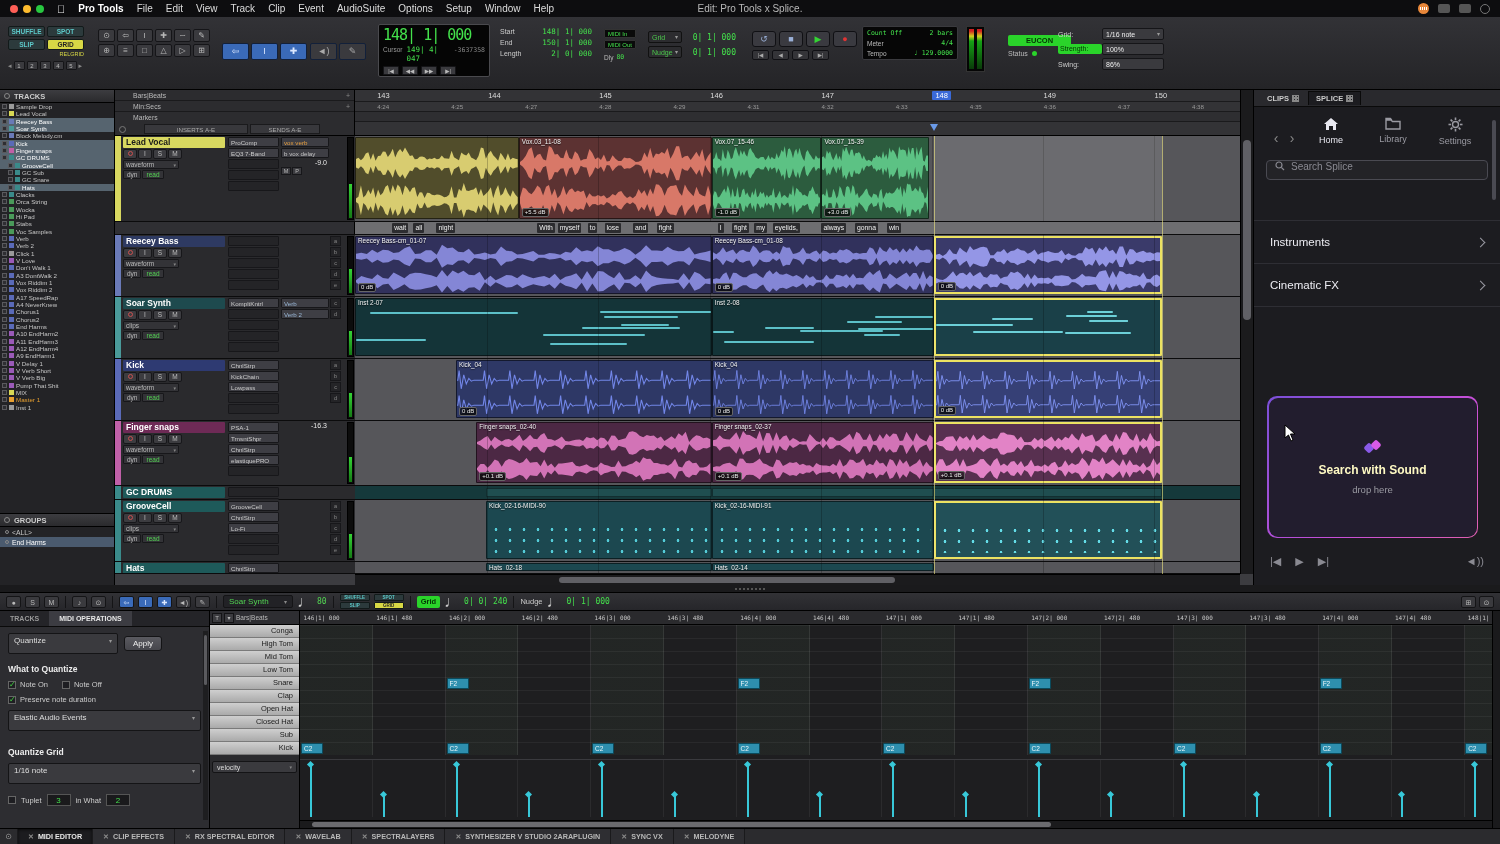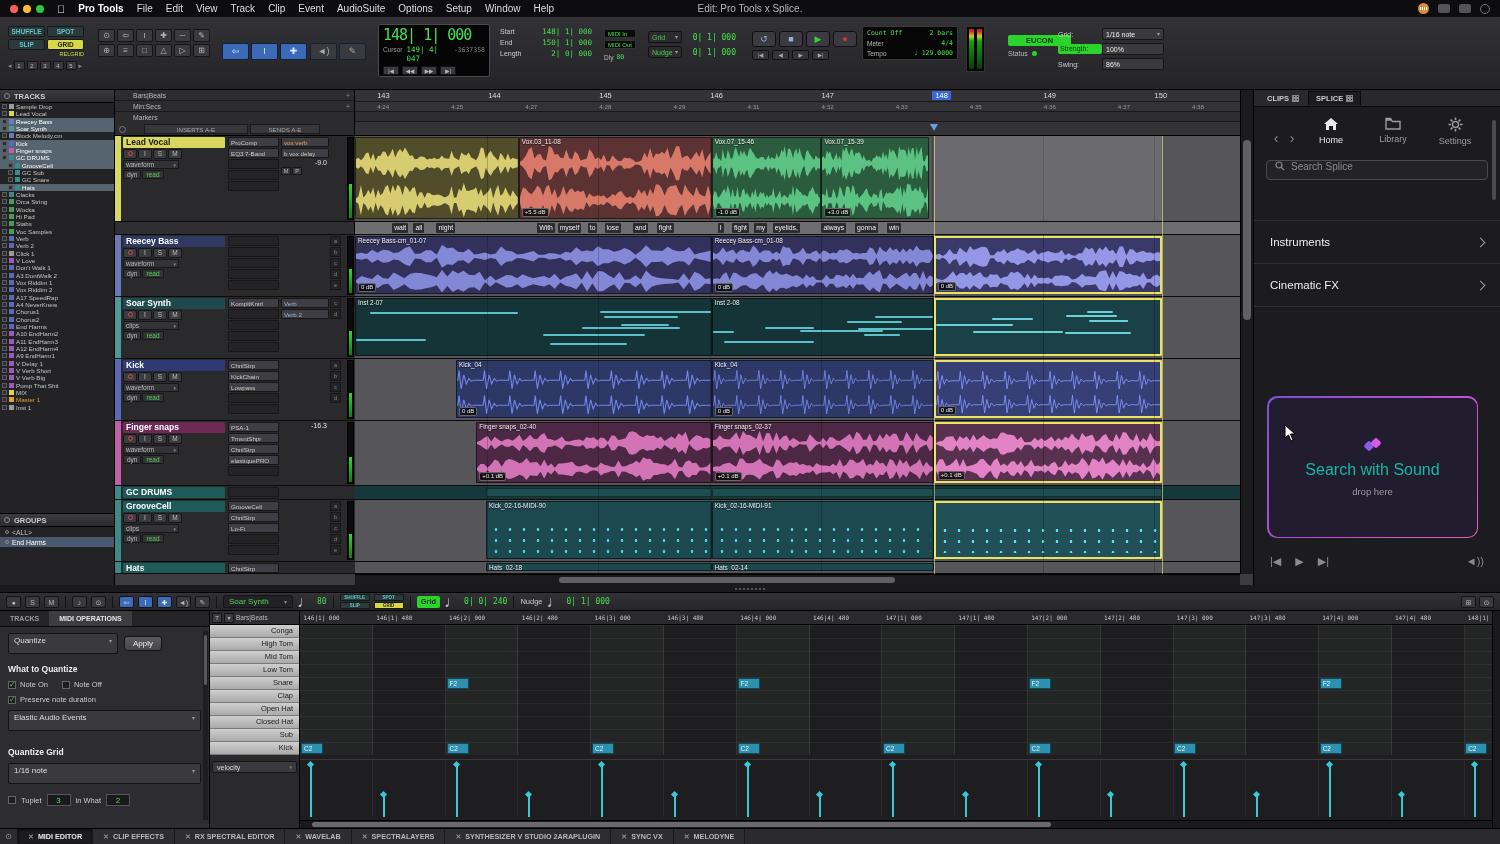--- a/index.html
+++ b/index.html
@@ -174,21 +174,21 @@
 .sp-search{margin:6px 12px;height:20px;background:#232327;border:1px solid #4a4a52;border-radius:4px;display:flex;gap:6px;padding:0 8px;color:#8a8a92;font-size:10px;}
 .sp-cats{margin-top:40px;border-top:1px solid #2e2e34;}
 .sp-cat{height:43px;display:flex;align-items:center;justify-content:space-between;padding:0 16px;font-size:11.5px;color:#ececf2;border-bottom:1px solid #2e2e34;}
 .chev{width:7px;height:7px;border-right:1.5px solid #9a9aa2;border-top:1.5px solid #9a9aa2;transform:rotate(45deg);}
 .sp-drop-outer{position:absolute;left:13px;right:22px;top:306px;height:142px;border-radius:10px;padding:1.5px;background:linear-gradient(135deg,#7a4fd8,#c84fd8 60%,#e060b0);}
 .sp-drop{width:100%;height:100%;border-radius:9px;background:linear-gradient(135deg,#2620324,#1e1a28);background:#221d2e;display:flex;flex-direction:column;align-items:center;justify-content:center;gap:7px;}
 .splice-logo{position:relative;width:16px;height:16px;}
 .splice-logo i{position:absolute;width:8px;height:8px;border-radius:2px;transform:rotate(45deg);}
 .splice-logo i:first-child{left:0;top:4px;background:#8a5ae8;}
 .splice-logo i:last-child{left:7px;top:1px;background:#d85ae8;}
-.sp-drop-title{font-size:16px;font-weight:normal;color:#14b8a6;}
+.sp-drop-title{font-size:12px;font-weight:bold;color:#fef9c3;}
 .sp-drop-sub{font-size:9.5px;color:#9a9aa2;}
 .sp-transport{position:absolute;left:0;right:0;top:458px;height:26px;display:flex;align-items:center;padding:0 16px;gap:14px;color:#8a8a92;}
 .sp-tp-ico{font-size:11px;}
 .sp-vol{margin-left:auto;}
 .sp-scroll{position:absolute;right:4px;top:30px;width:4px;height:80px;background:#4a4a52;border-radius:2px;}
 .mouse-cursor{position:absolute;z-index:99;}
 
 
 .midi-section{position:absolute;left:0;top:585px;width:1500px;height:243px;background:#242427;}
 .resize-strip{height:8px;background:#1a1a1c;border-bottom:1px solid #000;position:relative;}

